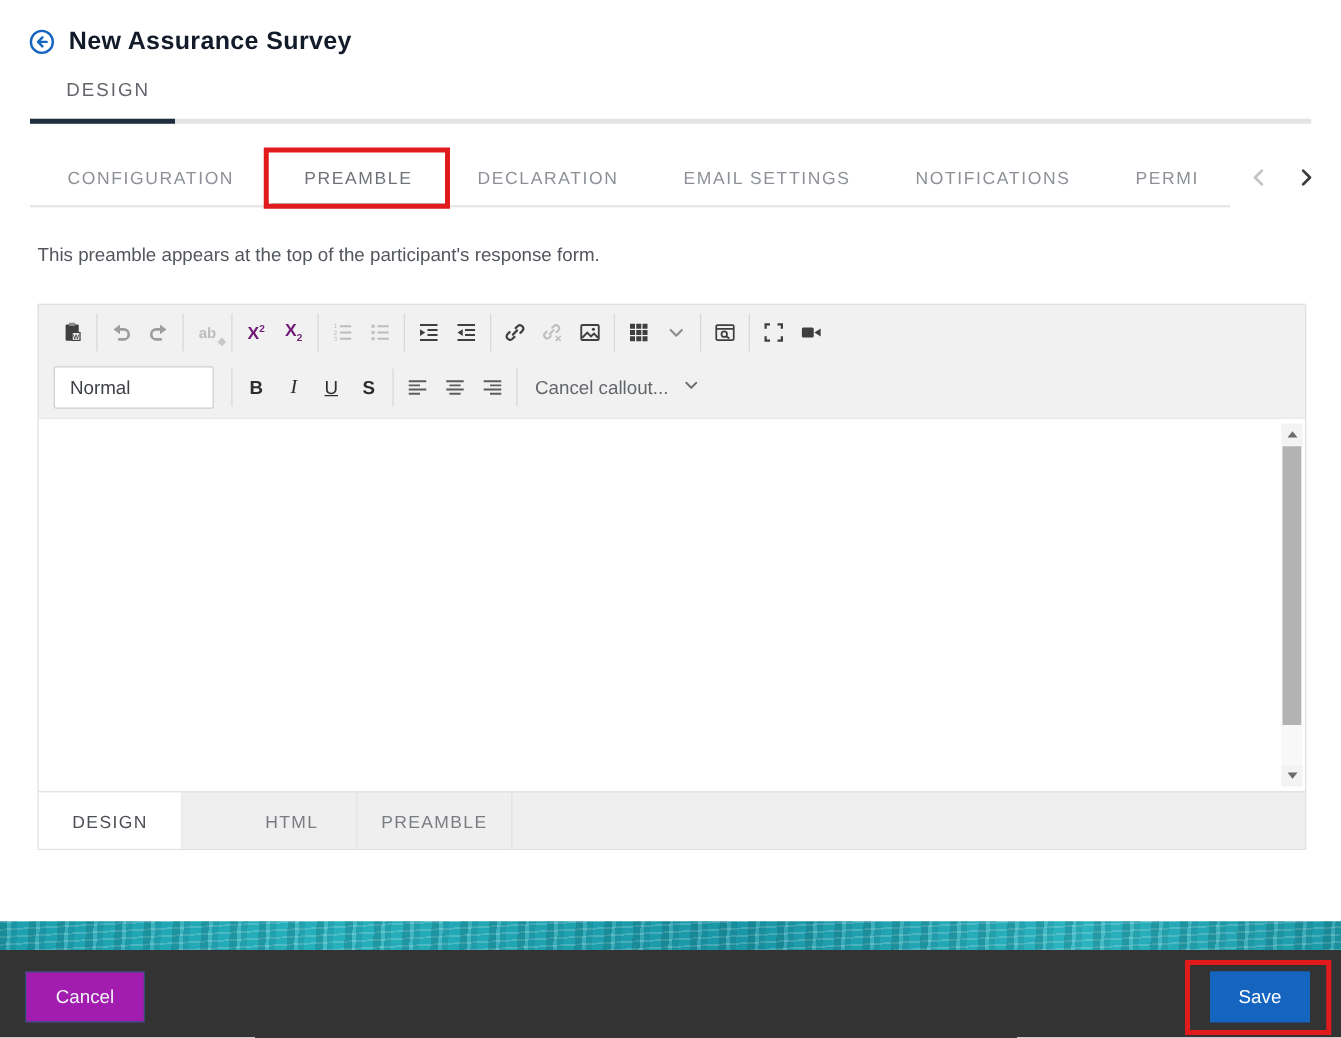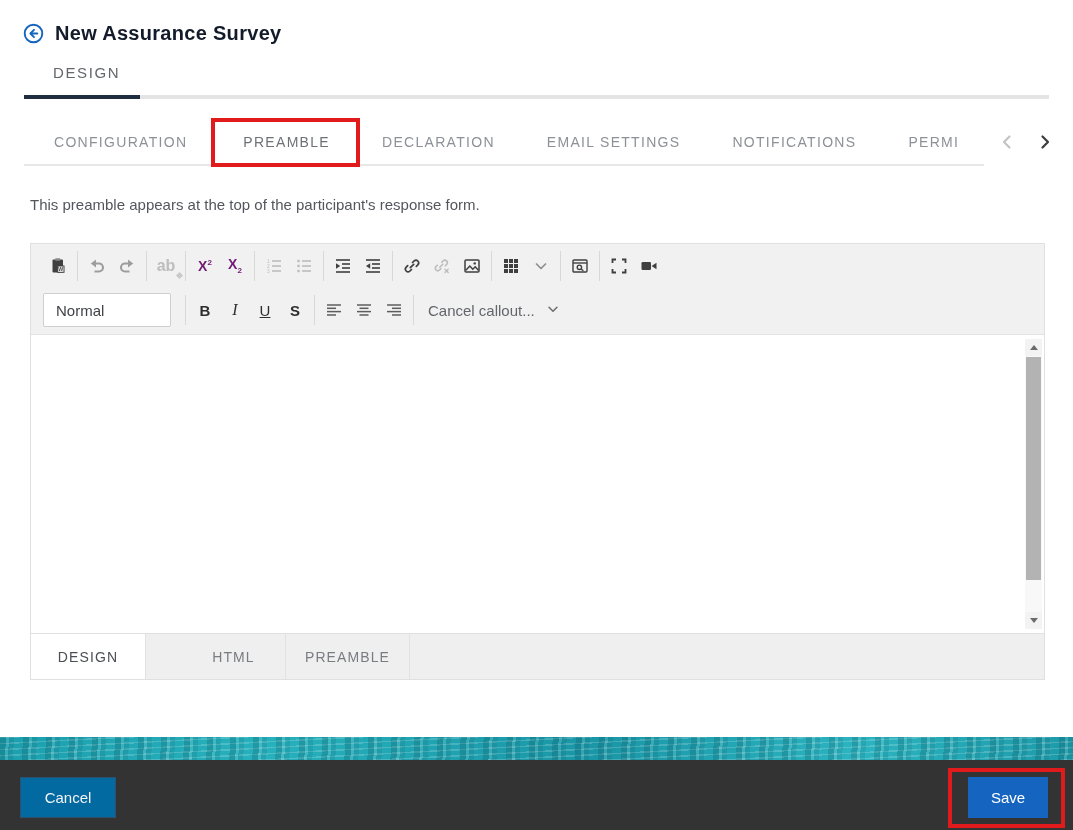--- a/index.html
+++ b/index.html
@@ -39,21 +39,21 @@
   
   .editor { position:absolute; left:30px; top:243px; width:1015px; height:437px; background:#f1f1f1; border:1px solid #e0e0e0; }
   .trow { display:flex; align-items:center; padding-left:8px; }
   .trow1 { height:43px; }
   .trow2 { height:46px; }
   .tgroup { display:flex; align-items:center; height:30px; padding:0 4px; border-right:1px solid #d8d8d8; }
   .tgroup:last-child { border-right:none; }
   .tbtn { width:30px; height:30px; display:flex; align-items:center; justify-content:center; background:none; border:none; cursor:pointer; }
   .tbtn svg { width:18px; height:18px; display:block; }
   .ic-dark { color:#3f3f3f; } .ic-mid { color:#9d9d9d; } .ic-light { color:#bdbdbd; } .ic-gray { color:#8f8f8f; }
-  .glyph-clear { position:relative; font-size:16px; color:#bdbdbd; font-weight:bold; }
+  .glyph-clear { position:relative; font-size:12px; color:#bdbdbd; font-weight:bold; }
   .glyph-clear .mark { position:absolute; right:-7px; bottom:-3px; width:5px; height:5px; background:#c9c9c9; transform:rotate(45deg); }
   .glyph-script { font-size:14px; font-weight:bold; color:#701a75; }
   .glyph-script sup, .glyph-script sub { font-size:8px; }
   .format-box { width:128px; height:34px; margin-right:10px; background:#fff; border:1px solid #cfcfcf; border-radius:2px; display:flex; align-items:center; padding-left:12px; font-size:15px; color:#3f4246; cursor:pointer; }
   .bius { font-size:15px; color:#2e2e2e; }
   .b-bold { font-weight:bold; }
   .b-italic { font-family:"Liberation Serif", serif; font-style:italic; font-size:16px; }
   .b-underline { text-decoration:underline; font-weight:500; }
   .b-strike { font-weight:bold; }
   .callout-btn { display:flex; align-items:center; gap:10px; padding:0 10px; background:none; border:none; cursor:pointer; font-size:15px; color:#63666b; font-family:"Liberation Sans", sans-serif; }
@@ -76,21 +76,21 @@
   .vt-preview { width:124px; }
 
   
   .water { position:absolute; left:0; top:737px; width:1073px; height:23px;
     background:
       repeating-linear-gradient(93deg, rgba(8,70,80,.22) 0 6px, rgba(255,255,255,.12) 6px 9px, rgba(10,80,92,.14) 9px 14px, rgba(255,255,255,0) 14px 23px),
       repeating-linear-gradient(177deg, rgba(255,255,255,.18) 0 1.5px, rgba(255,255,255,0) 1.5px 6px),
       linear-gradient(90deg,#1d9fae,#27b1bd 25%,#1a96a6 55%,#2cb4c0 80%,#1d9aa9);
   }
   .footer-bar { position:absolute; left:0; top:760px; width:1073px; height:70px; background:#333333; }
-  .cancel-btn { position:absolute; left:20px; top:17px; width:96px; height:41px; background:#0369a1; border:1px solid #2d506f; color:#f2f4f6; font-size:15px; font-family:"Liberation Sans", sans-serif; cursor:pointer; }
+  .cancel-btn { position:absolute; left:20px; top:17px; width:96px; height:41px; background:#a21caf; border:1px solid #2d506f; color:#f2f4f6; font-size:15px; font-family:"Liberation Sans", sans-serif; cursor:pointer; }
   .save-btn { position:absolute; left:968px; top:777px; width:80px; height:41px; background:#1565c0; border:none; color:#ffffff; font-size:15px; font-family:"Liberation Sans", sans-serif; cursor:pointer; z-index:5; }
   .annotation-save { left:948px; top:768px; width:117px; height:60px; }
 </style>
 </head>
 <body>
 
 <div class="page">
 
   <div class="header">
     <button class="back-btn">

